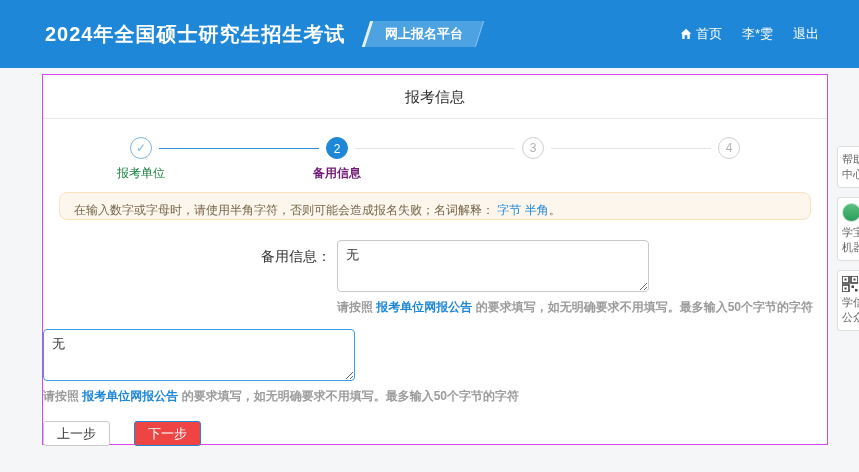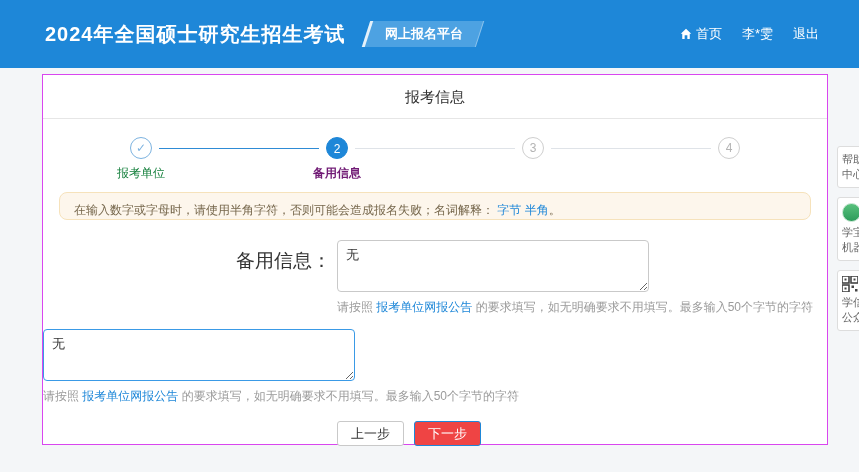--- a/index.html
+++ b/index.html
@@ -66,33 +66,33 @@
     background:#fdf6ec; border:1px solid #f6e2bb; border-radius:8px;
     font-size:12px; color:#76674c; padding:4px 14px;
     white-space:nowrap; overflow:hidden;
   }
   .notice a, .hint a { color:#1e87d8; text-decoration:none; cursor:pointer; }
 
   
   .form { margin-top:20px; }
   .form-row { display:flex; margin-bottom:13px; }
   .label-col {
-    width:294px; text-align:right; padding:8px 6px 0 0; font-size:19px; color:#333;
+    width:294px; text-align:right; padding:8px 6px 0 0; font-size:14px; color:#333;
   }
   .field-col { width:330px; }
   .field-col textarea {
     width:312px; height:52px; font-size:13px; color:#333;
     font-family:"Liberation Sans","DejaVu Sans",sans-serif;
     border:1px solid #c9c9c9; border-radius:4px; padding:5px 8px;
     resize:both; outline:none; background:#fff;
   }
   .field-col textarea.focused { border:1px solid #3a9ae6; }
-  .hint { margin-top:3px; font-size:12px; color:#9b9b9b; white-space:nowrap; }
-
-  .btn-row { margin-left:294px; margin-top:16px; display:flex; gap:10px; }
+  .hint { margin-top:3px; font-size:12px; color:#9b9b9b; white-space:nowrap;font-weight:bold; }
+
+  .btn-row { margin-top:16px; display:flex; gap:24px; }
   .btn {
     font-size:13px; border-radius:3px; cursor:pointer; height:25px; line-height:23px;
     padding:0 13px; font-family:inherit;
   }
   .btn-prev { background:#fff; border:1px solid #c9c9c9; color:#333; }
   .btn-next { background:#ef4444; border:1px solid #1e87d8; color:#fff; }
 
   
   .floaters { position:absolute; left:837px; top:146px; width:46px; display:flex; flex-direction:column; gap:9px; }
   .widget {

